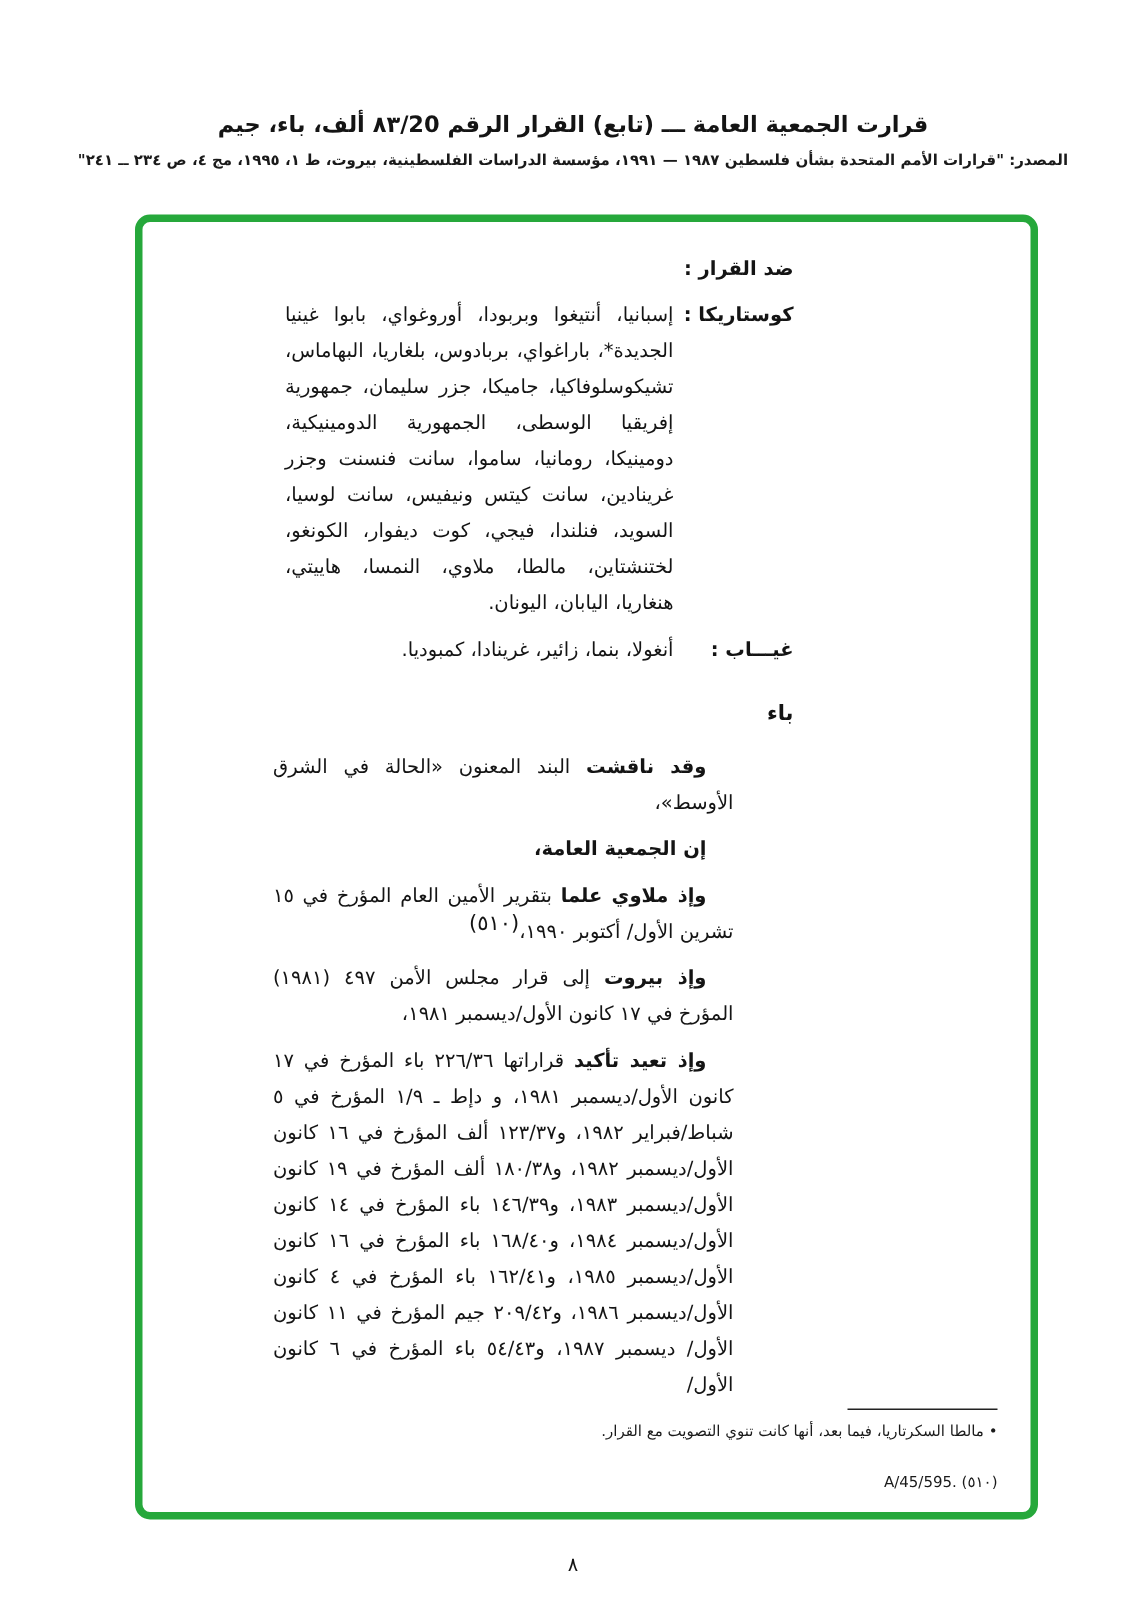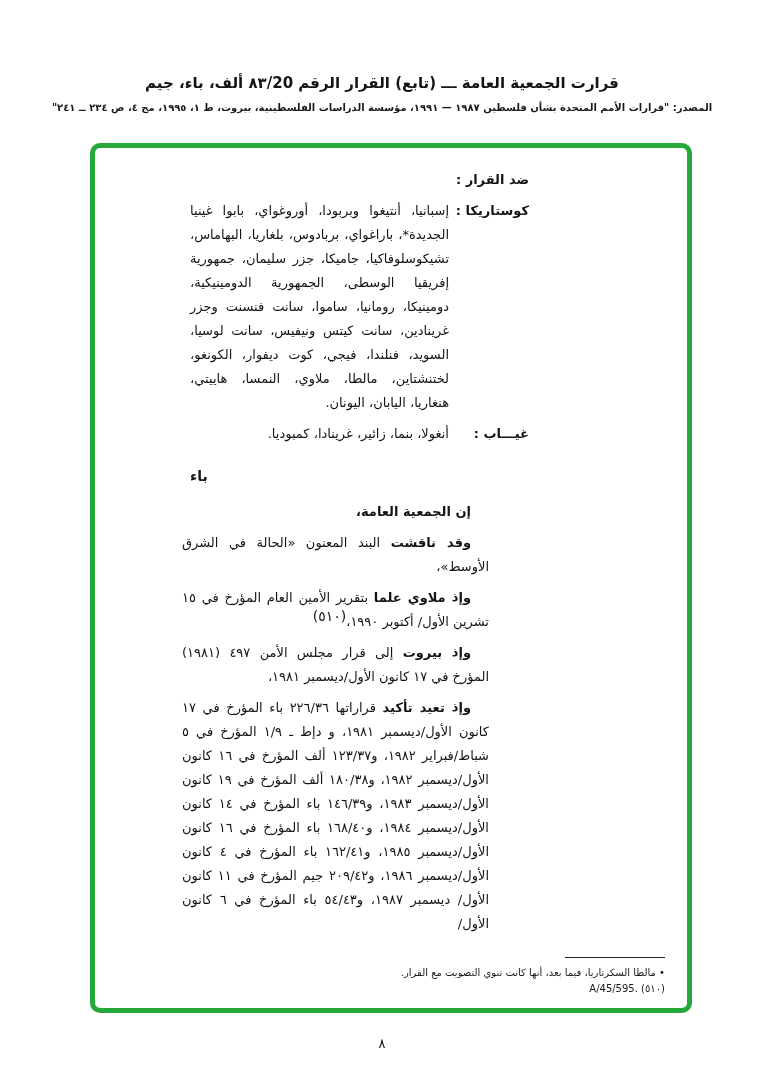--- a/index.html
+++ b/index.html
@@ -20,35 +20,35 @@
   }
   .box-inner{
     position:absolute;top:0;right:0;bottom:0;left:0;
     padding:20px 158px 95px 95px;direction:rtl;
   }
 
   .vote-row{display:flex;margin-bottom:7px;font-size:13px;line-height:24px;}
   .vote-label{flex:0 0 80px;width:80px;white-space:nowrap;font-weight:bold;}
   .vote-text{flex:1;text-align:justify;}
 
-  .section-heading{text-align:left;font-weight:bold;font-size:14px;margin:22px 0 16px 0;}
+  .section-heading{text-align:right;font-weight:bold;font-size:14px;margin:22px 0 16px 0;}
 
   .para{
     font-size:13px;line-height:24px;text-align:justify;
     margin:0 40px 7px -8px;text-indent:18px;
   }
   .para b{font-weight:bold;}
   .para sup{font-size:14px;line-height:0;}
 
   .footnote{
     position:absolute;left:26px;right:22px;bottom:12px;
     direction:rtl;font-size:10px;line-height:15px;text-align:right;color:#1a1a1a;
   }
   .fn-rule{width:100px;height:0;border-top:1px solid #222;margin:0 0 7px auto;}
-  .fn-doc{text-align:right;margin-top:1px;}
+  .fn-doc{text-align:right;margin-top:19px;}
   .ltr-run{direction:ltr;unicode-bidi:embed;display:inline-block;}
 
   .page-number{position:absolute;top:1036px;left:0;right:0;text-align:center;font-size:13px;}
 </style>
 </head>
 <body>
 
 <div class="header">
   <div class="doc-title">قرارت الجمعية العامة ـــ (تابع) القرار الرقم ٨٣/20 ألف، باء، جيم</div>
   <div class="doc-source">المصدر: "قرارات الأمم المتحدة بشأن فلسطين ١٩٨٧ — ١٩٩١، مؤسسة الدراسات الفلسطينية، بيروت، ط ١، ١٩٩٥، مج ٤، ص ٢٣٤ ــ ٢٤١"</div>
@@ -66,23 +66,23 @@
       <div class="vote-text">إسبانيا، أنتيغوا وبربودا، أوروغواي، بابوا غينيا الجديدة*، باراغواي، بربادوس، بلغاريا، البهاماس، تشيكوسلوفاكيا، جاميكا، جزر سليمان، جمهورية إفريقيا الوسطى، الجمهورية الدومينيكية، دومينيكا، رومانيا، ساموا، سانت فنسنت وجزر غرينادين، سانت كيتس ونيفيس، سانت لوسيا، السويد، فنلندا، فيجي، كوت ديفوار، الكونغو، لختنشتاين، مالطا، ملاوي، النمسا، هاييتي، هنغاريا، اليابان، اليونان.</div>
     </div>
 
     <div class="vote-row">
       <div class="vote-label">غيـــاب :</div>
       <div class="vote-text">أنغولا، بنما، زائير، غرينادا، كمبوديا.</div>
     </div>
 
     <div class="section-heading">باء</div>
 
+    <p class="para"><b>وقد ناقشت</b><span> البند المعنون «الحالة في الشرق الأوسط»،</span></p>
+
     <p class="para"><b>إن الجمعية العامة،</b><span></span></p>
-
-    <p class="para"><b>وقد ناقشت</b><span> البند المعنون «الحالة في الشرق الأوسط»،</span></p>
 
     <p class="para"><b>وإذ ملاوي علما</b><span> بتقرير الأمين العام المؤرخ في ١٥ تشرين الأول/ أكتوبر ١٩٩٠،</span><sup>(٥١٠)</sup></p>
 
     <p class="para"><b>وإذ بيروت</b><span> إلى قرار مجلس الأمن ٤٩٧ (١٩٨١) المؤرخ في ١٧ كانون الأول/ديسمبر ١٩٨١،</span></p>
 
     <p class="para"><b>وإذ تعيد تأكيد</b><span> قراراتها ٢٢٦/٣٦ باء المؤرخ في ١٧ كانون الأول/ديسمبر ١٩٨١، و دإط ـ ١/٩ المؤرخ في ٥ شباط/فبراير ١٩٨٢، و١٢٣/٣٧ ألف المؤرخ في ١٦ كانون الأول/ديسمبر ١٩٨٢، و١٨٠/٣٨ ألف المؤرخ في ١٩ كانون الأول/ديسمبر ١٩٨٣، و١٤٦/٣٩ باء المؤرخ في ١٤ كانون الأول/ديسمبر ١٩٨٤، و١٦٨/٤٠ باء المؤرخ في ١٦ كانون الأول/ديسمبر ١٩٨٥، و١٦٢/٤١ باء المؤرخ في ٤ كانون الأول/ديسمبر ١٩٨٦، و٢٠٩/٤٢ جيم المؤرخ في ١١ كانون الأول/ ديسمبر ١٩٨٧، و٥٤/٤٣ باء المؤرخ في ٦ كانون الأول/</span></p>
 
   </div>
 
   <div class="footnote">

